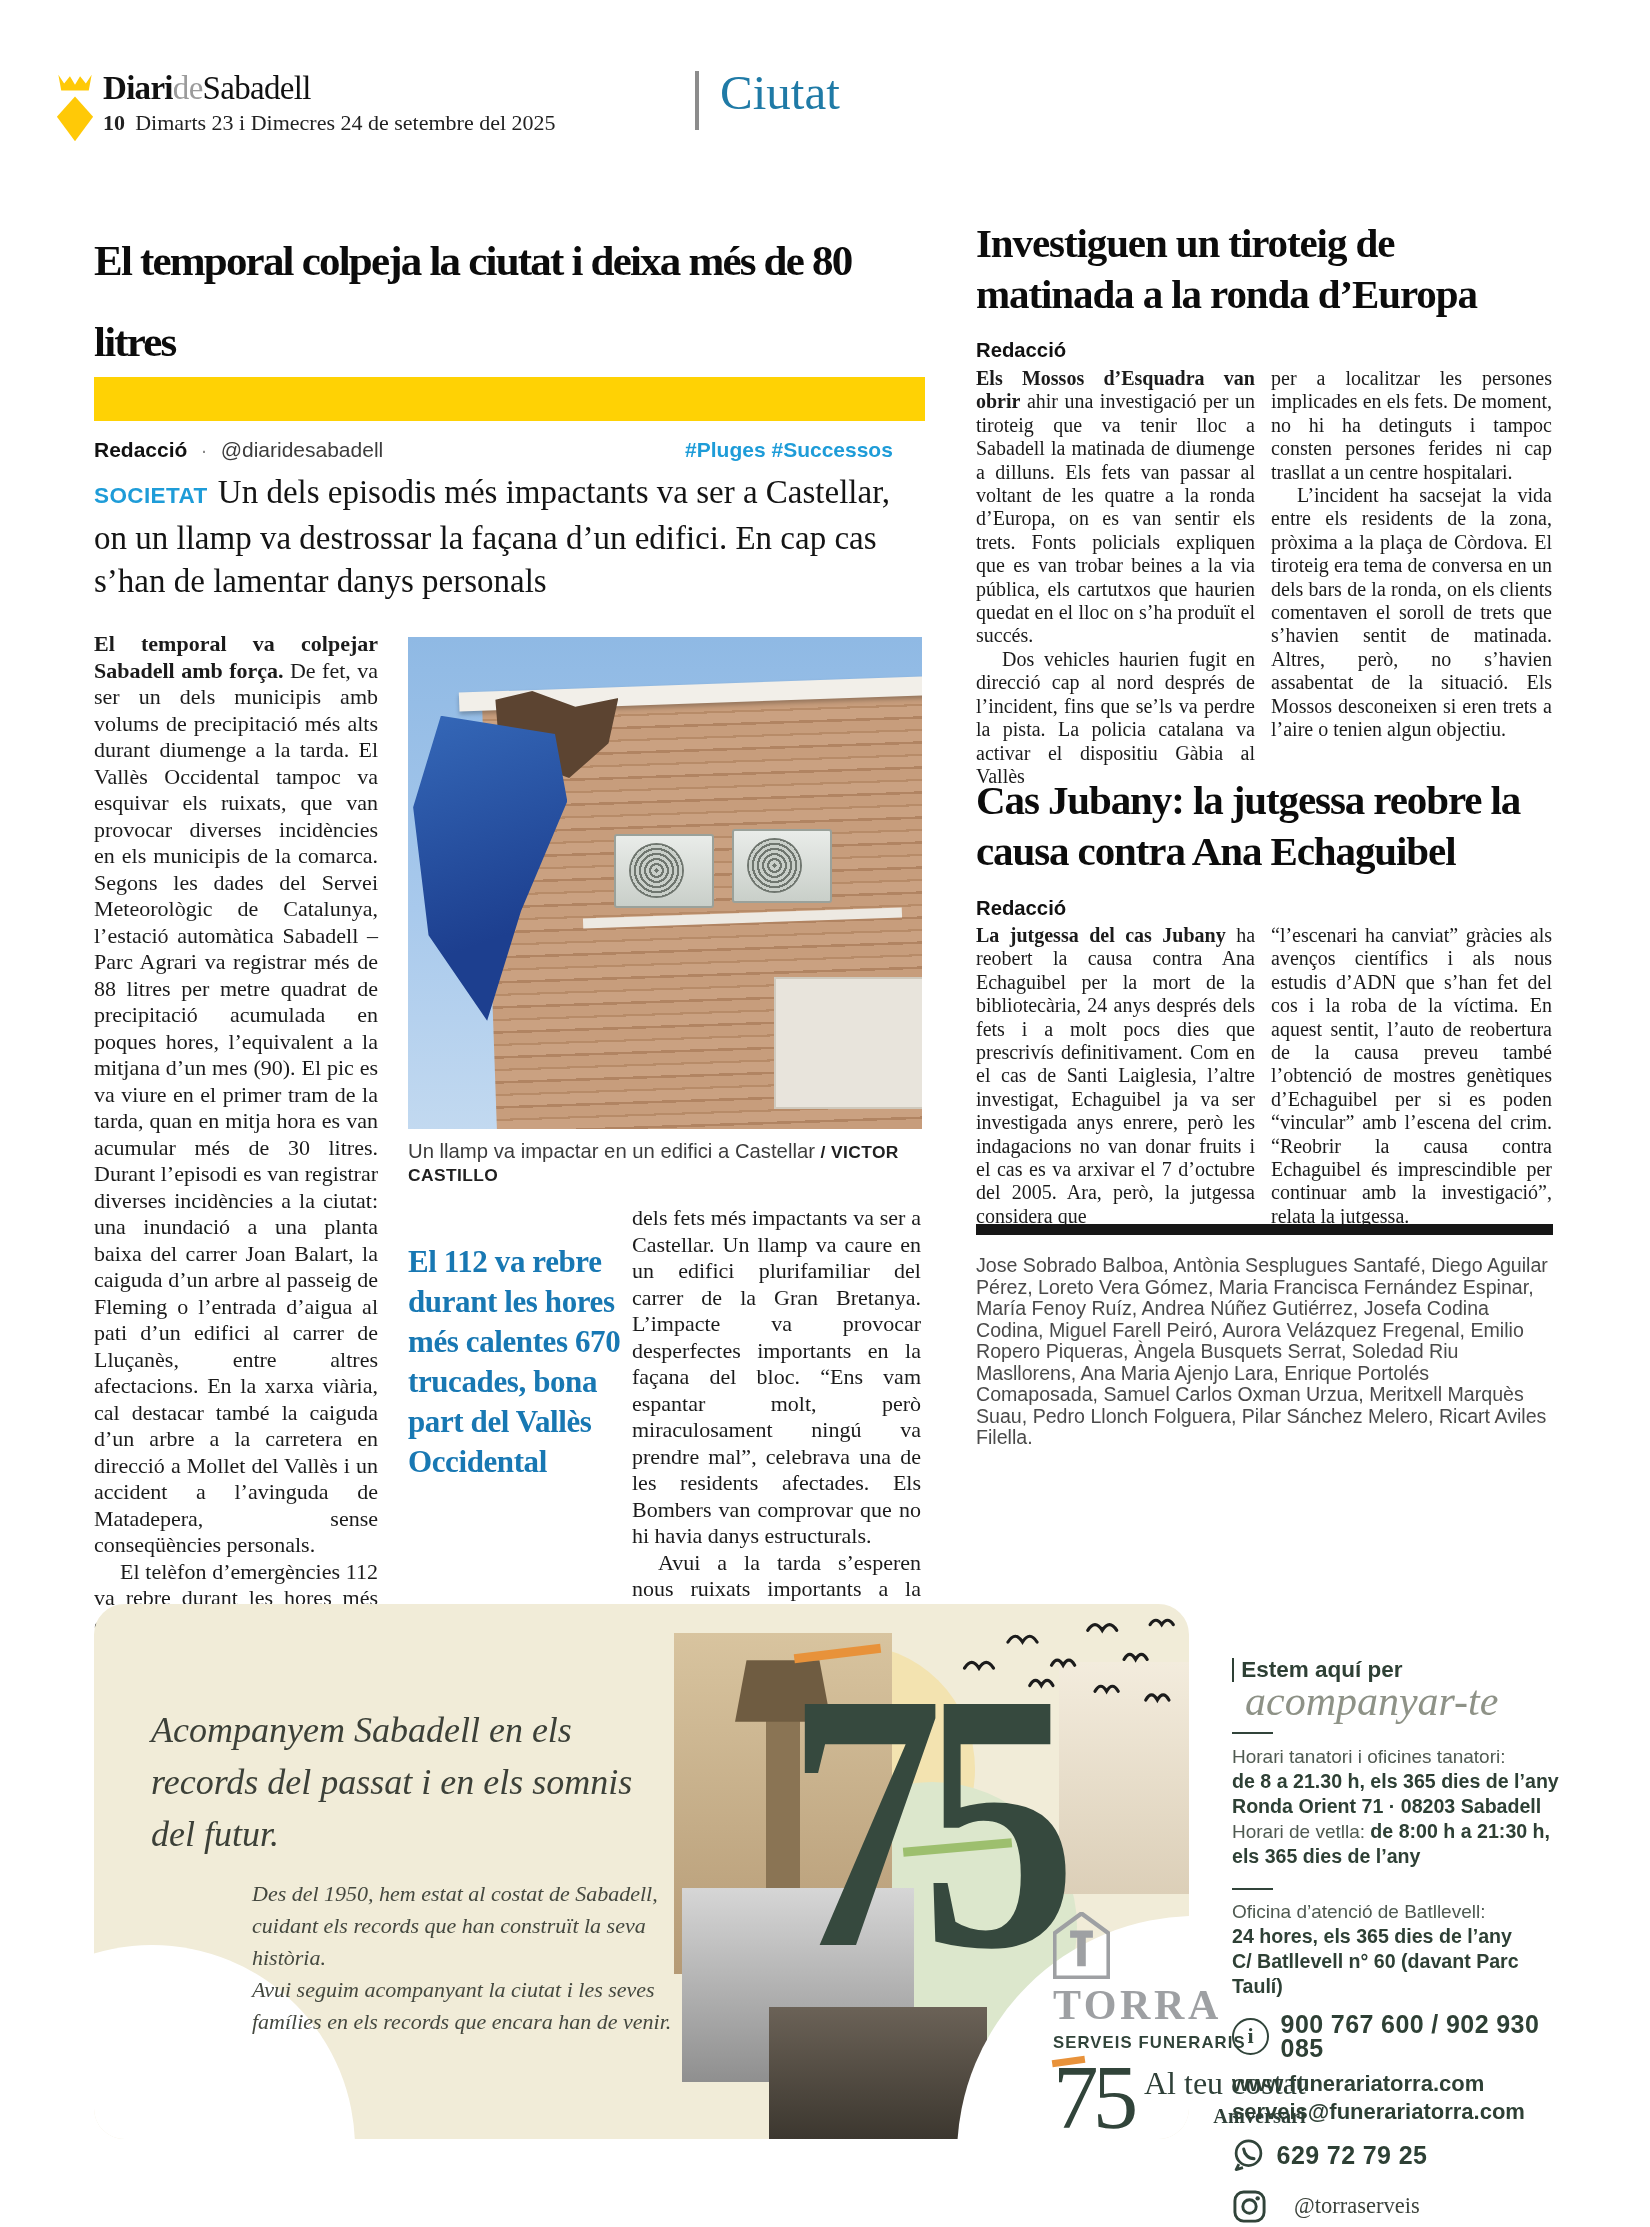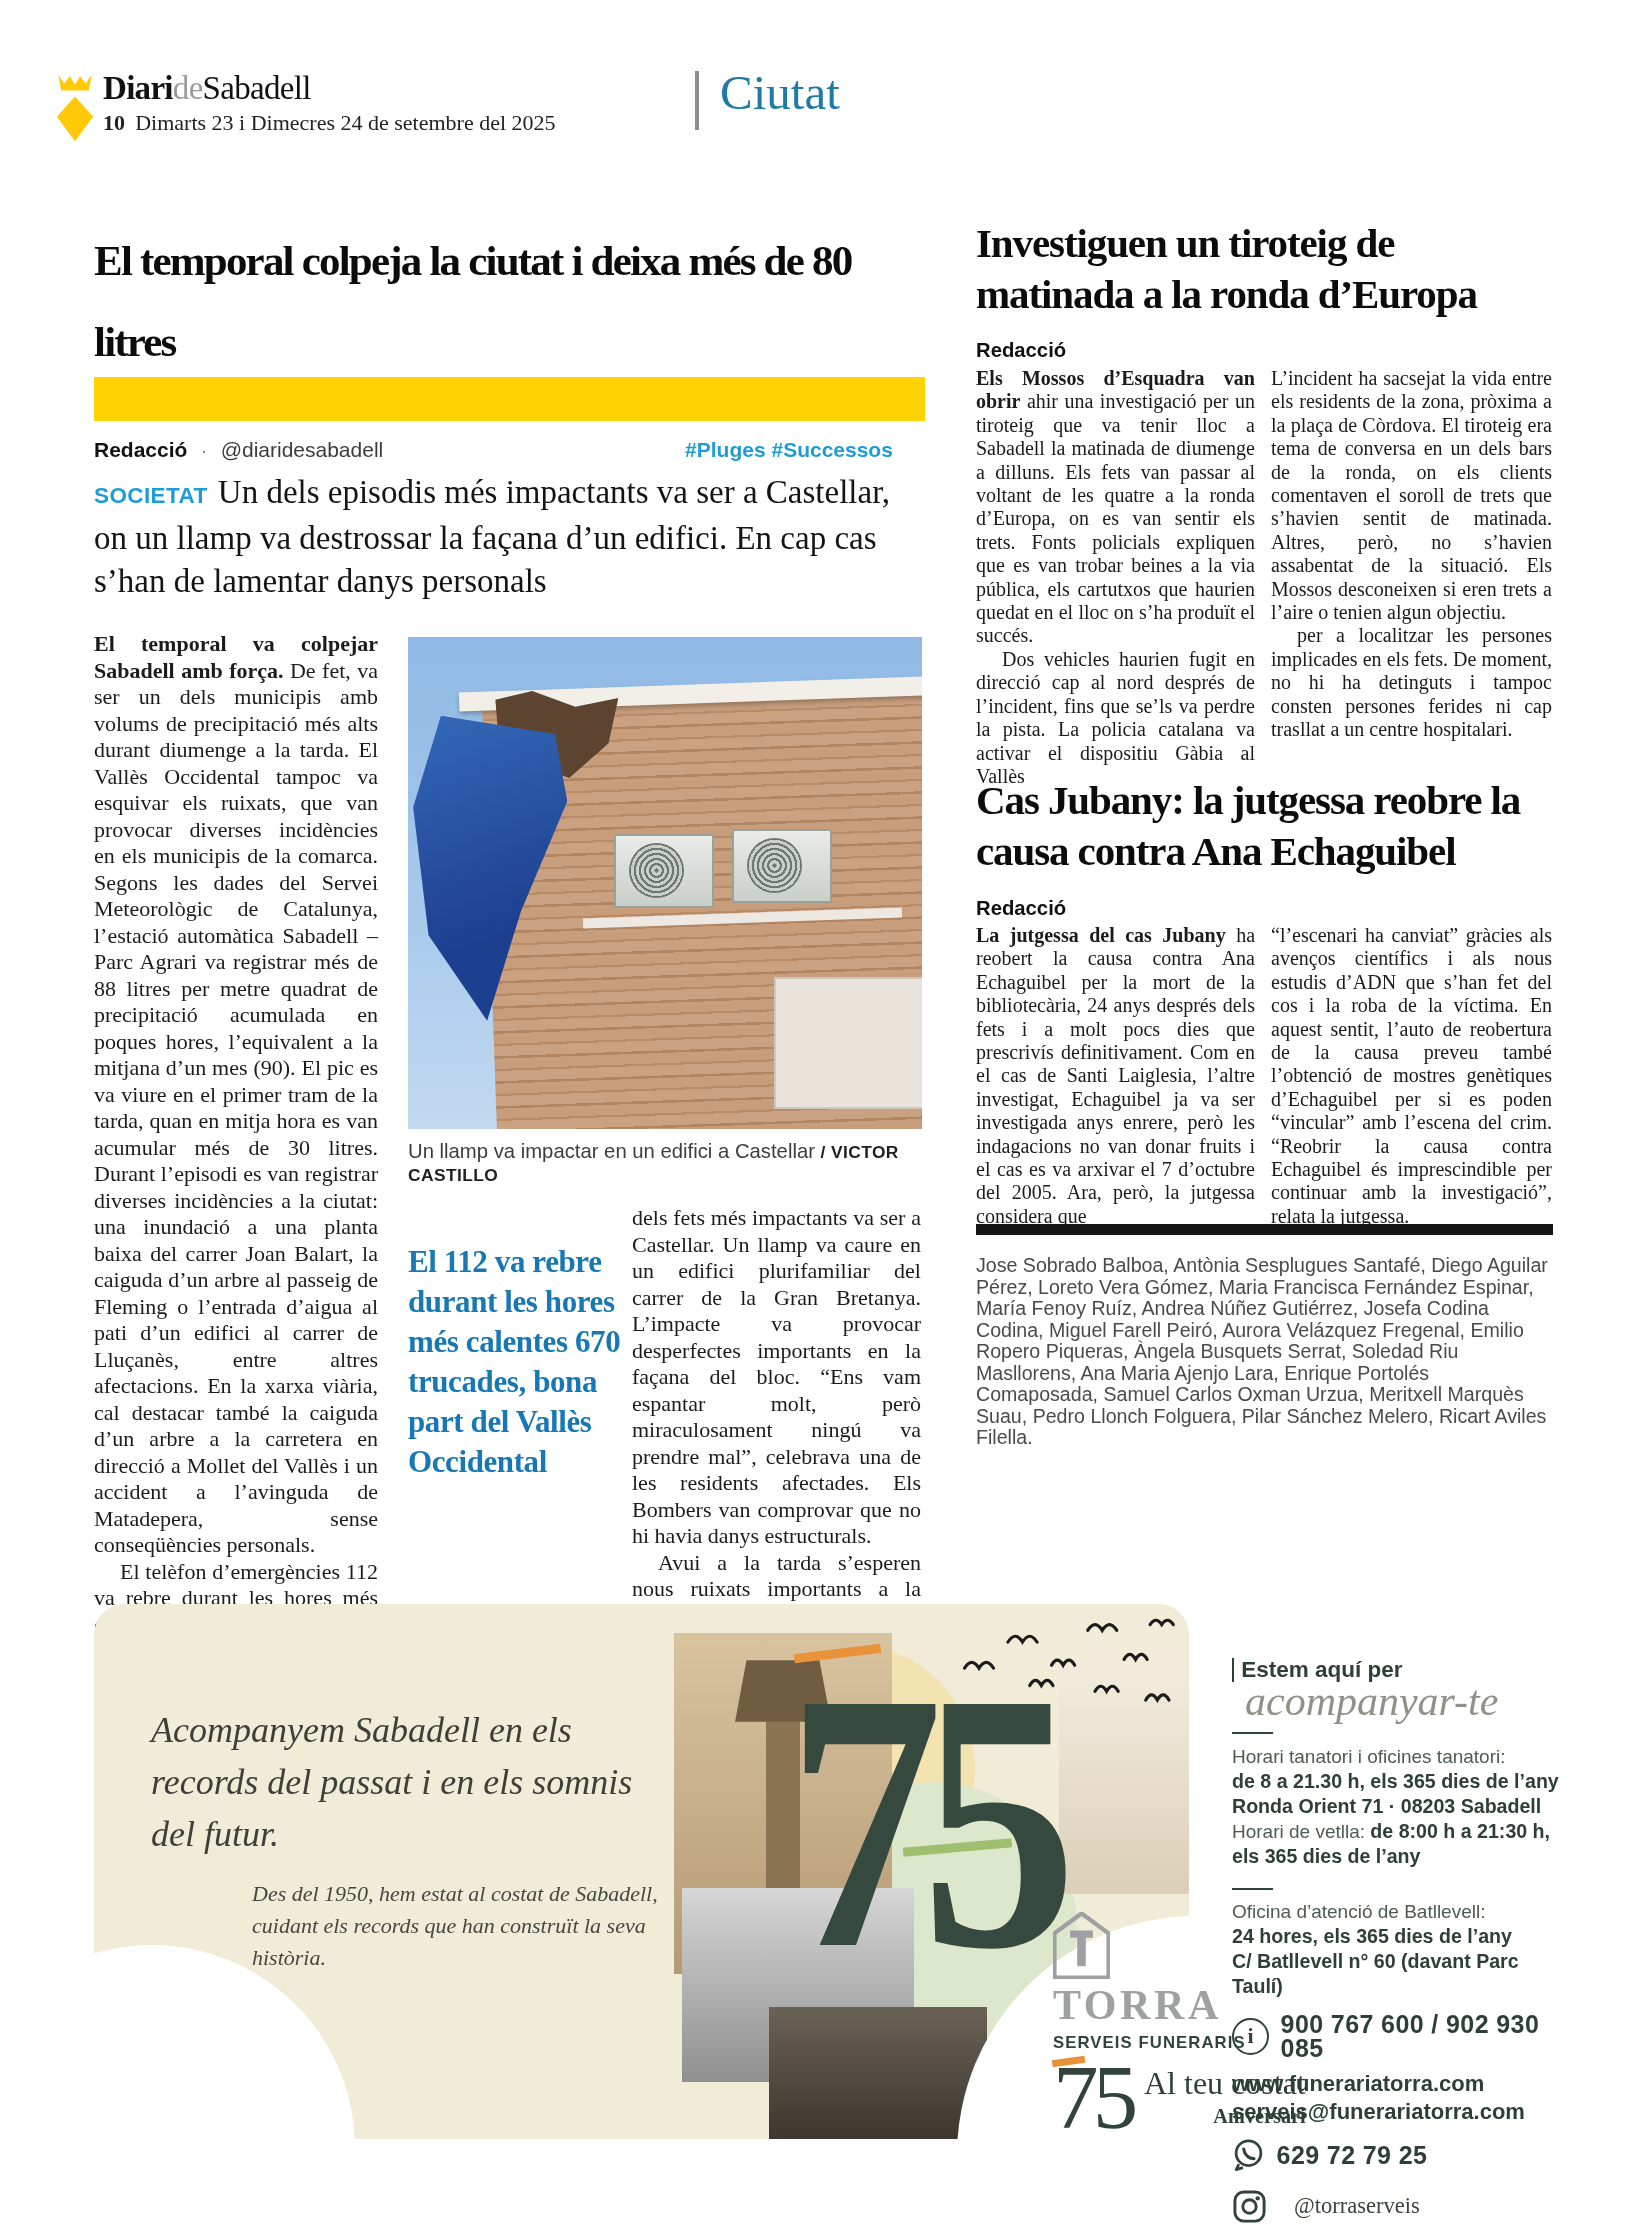--- a/index.html
+++ b/index.html
@@ -166,22 +166,22 @@
     <p>Avui a la tarda s’esperen nous ruixats importants a la comarca.</p>
   </div>
 
   <div class="abs headline-md" style="left:976px;top:218px;width:580px;">Investiguen un tiroteig de matinada a la ronda d’Europa</div>
   <div class="abs byline2" style="left:976px;top:339px;">Redacció</div>
   <div class="abs serifbody smallbody" style="left:976px;top:367px;width:279px;">
     <p><b>Els Mossos d’Esquadra van obrir</b> <span>ahir una investigació per un tiroteig que va tenir lloc a Sabadell la matinada de diumenge a dilluns. Els fets van passar al voltant de les quatre a la ronda d’Europa, on es van sentir els trets. Fonts policials expliquen que es van trobar beines a la via pública, els cartutxos que haurien quedat en el lloc on s’ha produït el succés.</span></p>
     <p>Dos vehicles haurien fugit en direcció cap al nord després de l’incident, fins que se’ls va perdre la pista. La policia catalana va activar el dispositiu Gàbia al Vallès</p>
   </div>
   <div class="abs serifbody smallbody" style="left:1271px;top:367px;width:281px;">
+    <p>per a localitzar les persones implicades en els fets. De moment, no hi ha detinguts i tampoc consten persones ferides ni cap trasllat a un centre hospitalari.</p>
     <p>L’incident ha sacsejat la vida entre els residents de la zona, pròxima a la plaça de Còrdova. El tiroteig era tema de conversa en un dels bars de la ronda, on els clients comentaven el soroll de trets que s’havien sentit de matinada. Altres, però, no s’havien assabentat de la situació. Els Mossos desconeixen si eren trets a l’aire o tenien algun objectiu.</p>
-    <p>per a localitzar les persones implicades en els fets. De moment, no hi ha detinguts i tampoc consten persones ferides ni cap trasllat a un centre hospitalari.</p>
   </div>
 
   <div class="abs headline-md" style="left:976px;top:775px;width:580px;">Cas Jubany: la jutgessa reobre la causa contra Ana Echaguibel</div>
   <div class="abs byline2" style="left:976px;top:897px;">Redacció</div>
   <div class="abs serifbody smallbody" style="left:976px;top:924px;width:279px;">
     <p><b>La jutgessa del cas Jubany</b> <span>ha reobert la causa contra Ana Echaguibel per la mort de la bibliotecària, 24 anys després dels fets i a molt pocs dies que prescrivís definitivament. Com en el cas de Santi Laiglesia, l’altre investigat, Echaguibel ja va ser investigada anys enrere, però les indagacions no van donar fruits i el cas es va arxivar el 7 d’octubre del 2005. Ara, però, la jutgessa considera que</span></p>
   </div>
   <div class="abs serifbody smallbody" style="left:1271px;top:924px;width:281px;">
     <p>“l’escenari ha canviat” gràcies als avenços científics i als nous estudis d’ADN que s’han fet del cos i la roba de la víctima. En aquest sentit, l’auto de reobertura de la causa preveu també l’obtenció de mostres genètiques d’Echaguibel per si es poden “vincular” amb l’escena del crim. “Reobrir la causa contra Echaguibel és imprescindible per continuar amb la investigació”, relata la jutgessa.</p>
   </div>
@@ -217,20 +217,21 @@
     </div>
     <div class="abs big75" style="left:693px;top:5.8px;">75</div>
     <div class="abs" style="left:700px;top:45px;width:87px;height:9.4px;background:#e8923a;transform:rotate(-7deg);"></div>
     <div class="abs" style="left:809px;top:239px;width:109px;height:8.7px;background:#9dbf6e;transform:rotate(-5deg);"></div>
     <div class="ad-circle" style="left:-145px;top:341px;width:406px;height:406px;background:#ffffff;"></div>
     <div class="ad-circle" style="left:863px;top:312px;width:479px;height:479px;background:#ffffff;"></div>
 
     <div class="abs ad-title" style="left:57px;top:100px;width:522px;">Acompanyem Sabadell en els records del passat i en els somnis del futur.</div>
     <div class="abs ad-para" style="left:158px;top:274px;width:421px;">
       <p>Des del 1950, hem estat al costat de Sabadell, cuidant els records que han construït la seva història.</p>
+      <p>Avui seguim acompanyant la ciutat i les seves famílies en els records que encara han de venir.</p>
     </div>
   </div>
 
   <div class="abs" style="left:1053px;top:1912px;width:218px;z-index:5;">
     <svg width="57" height="67" viewBox="0 0 40 47">
       <path d="M20 1 L39 15 L39 46 L1 46 L1 15 Z" fill="none" stroke="#9ea0a3" stroke-width="3"></path>
       <path d="M12 13 L28 13 L28 18 L23 18 L23 38 L17 38 L17 18 L12 18 Z" fill="#9ea0a3"></path>
     </svg>
     <div class="torra-name">TORRA</div>
     <div class="torra-sub">SERVEIS FUNERARIS</div>

